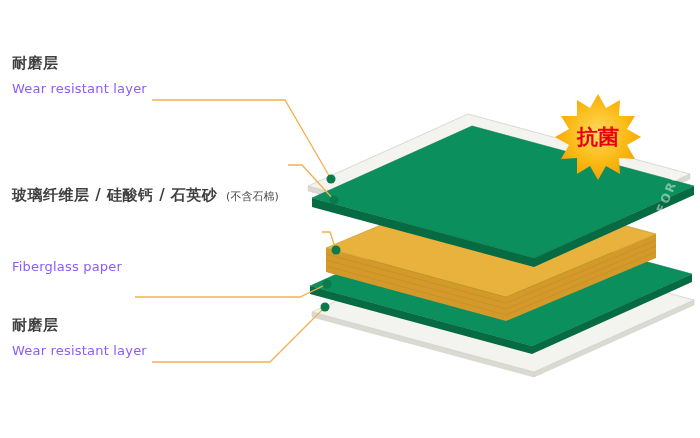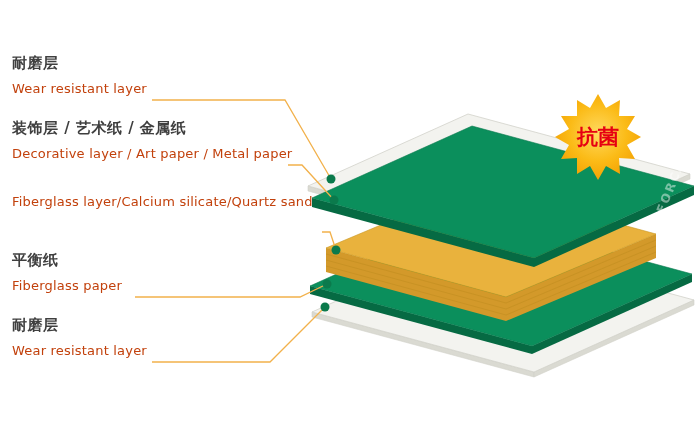--- a/index.html
+++ b/index.html
@@ -4,21 +4,21 @@
 <style>
   html,body{margin:0;padding:0;background:#ffffff;}
   .canvas{
     position:relative;width:700px;height:438px;background:#ffffff;overflow:hidden;
     font-family:"DejaVu Sans","Liberation Sans",sans-serif;
   }
   .labels{position:absolute;inset:0;}
   .label-block{position:absolute;left:12px;white-space:nowrap;}
   .zh{font-size:15px;font-weight:600;color:#3f3f3f;letter-spacing:0.5px;}
   .zh .note{font-size:11px;font-weight:400;color:#4a4a4a;margin-left:3px;letter-spacing:0;}
-  .en{font-size:13px;color:#c2410c;margin-top:8px;letter-spacing:0.2px;}
+  .en{font-size:13px;color:#8b5cf6;margin-top:8px;letter-spacing:0.2px;}
   .stack-svg{position:absolute;left:0;top:0;}
 </style>
 </head>
 <body>
 
 <div class="canvas">
 
   <svg class="stack-svg" width="700" height="438" viewBox="0 0 700 438">
     <defs>
       <radialGradient id="starGrad" cx="50%" cy="45%" r="60%">
@@ -80,31 +80,29 @@
     </g>
   </svg>
 
   <div class="labels">
 
     <div class="label-block" style="top:54px">
       <div class="zh">耐磨层</div>
       <div class="en">Wear resistant layer</div>
     </div>
 
-    <div class="label-block" style="top:119px">
-      <div class="zh">装饰层 / 艺术纸 / 金属纸</div>
-      <div class="en">Decorative layer / Art paper / Metal paper</div>
-    </div>
 
     <div class="label-block" style="top:186px">
-      <div class="en">Fiberglass layer/Calcium silicate/Quartz sand</div>
+      <div class="zh">
+        <span>玻璃纤维层 / 硅酸钙 / 石英砂</span>
+        <span class="note">(不含石棉)</span>
+      </div>
     </div>
 
     <div class="label-block" style="top:251px">
-      <div class="zh">平衡纸</div>
       <div class="en">Fiberglass paper</div>
     </div>
 
     <div class="label-block" style="top:316px">
       <div class="zh">耐磨层</div>
       <div class="en">Wear resistant layer</div>
     </div>
 
   </div>
 </div>

